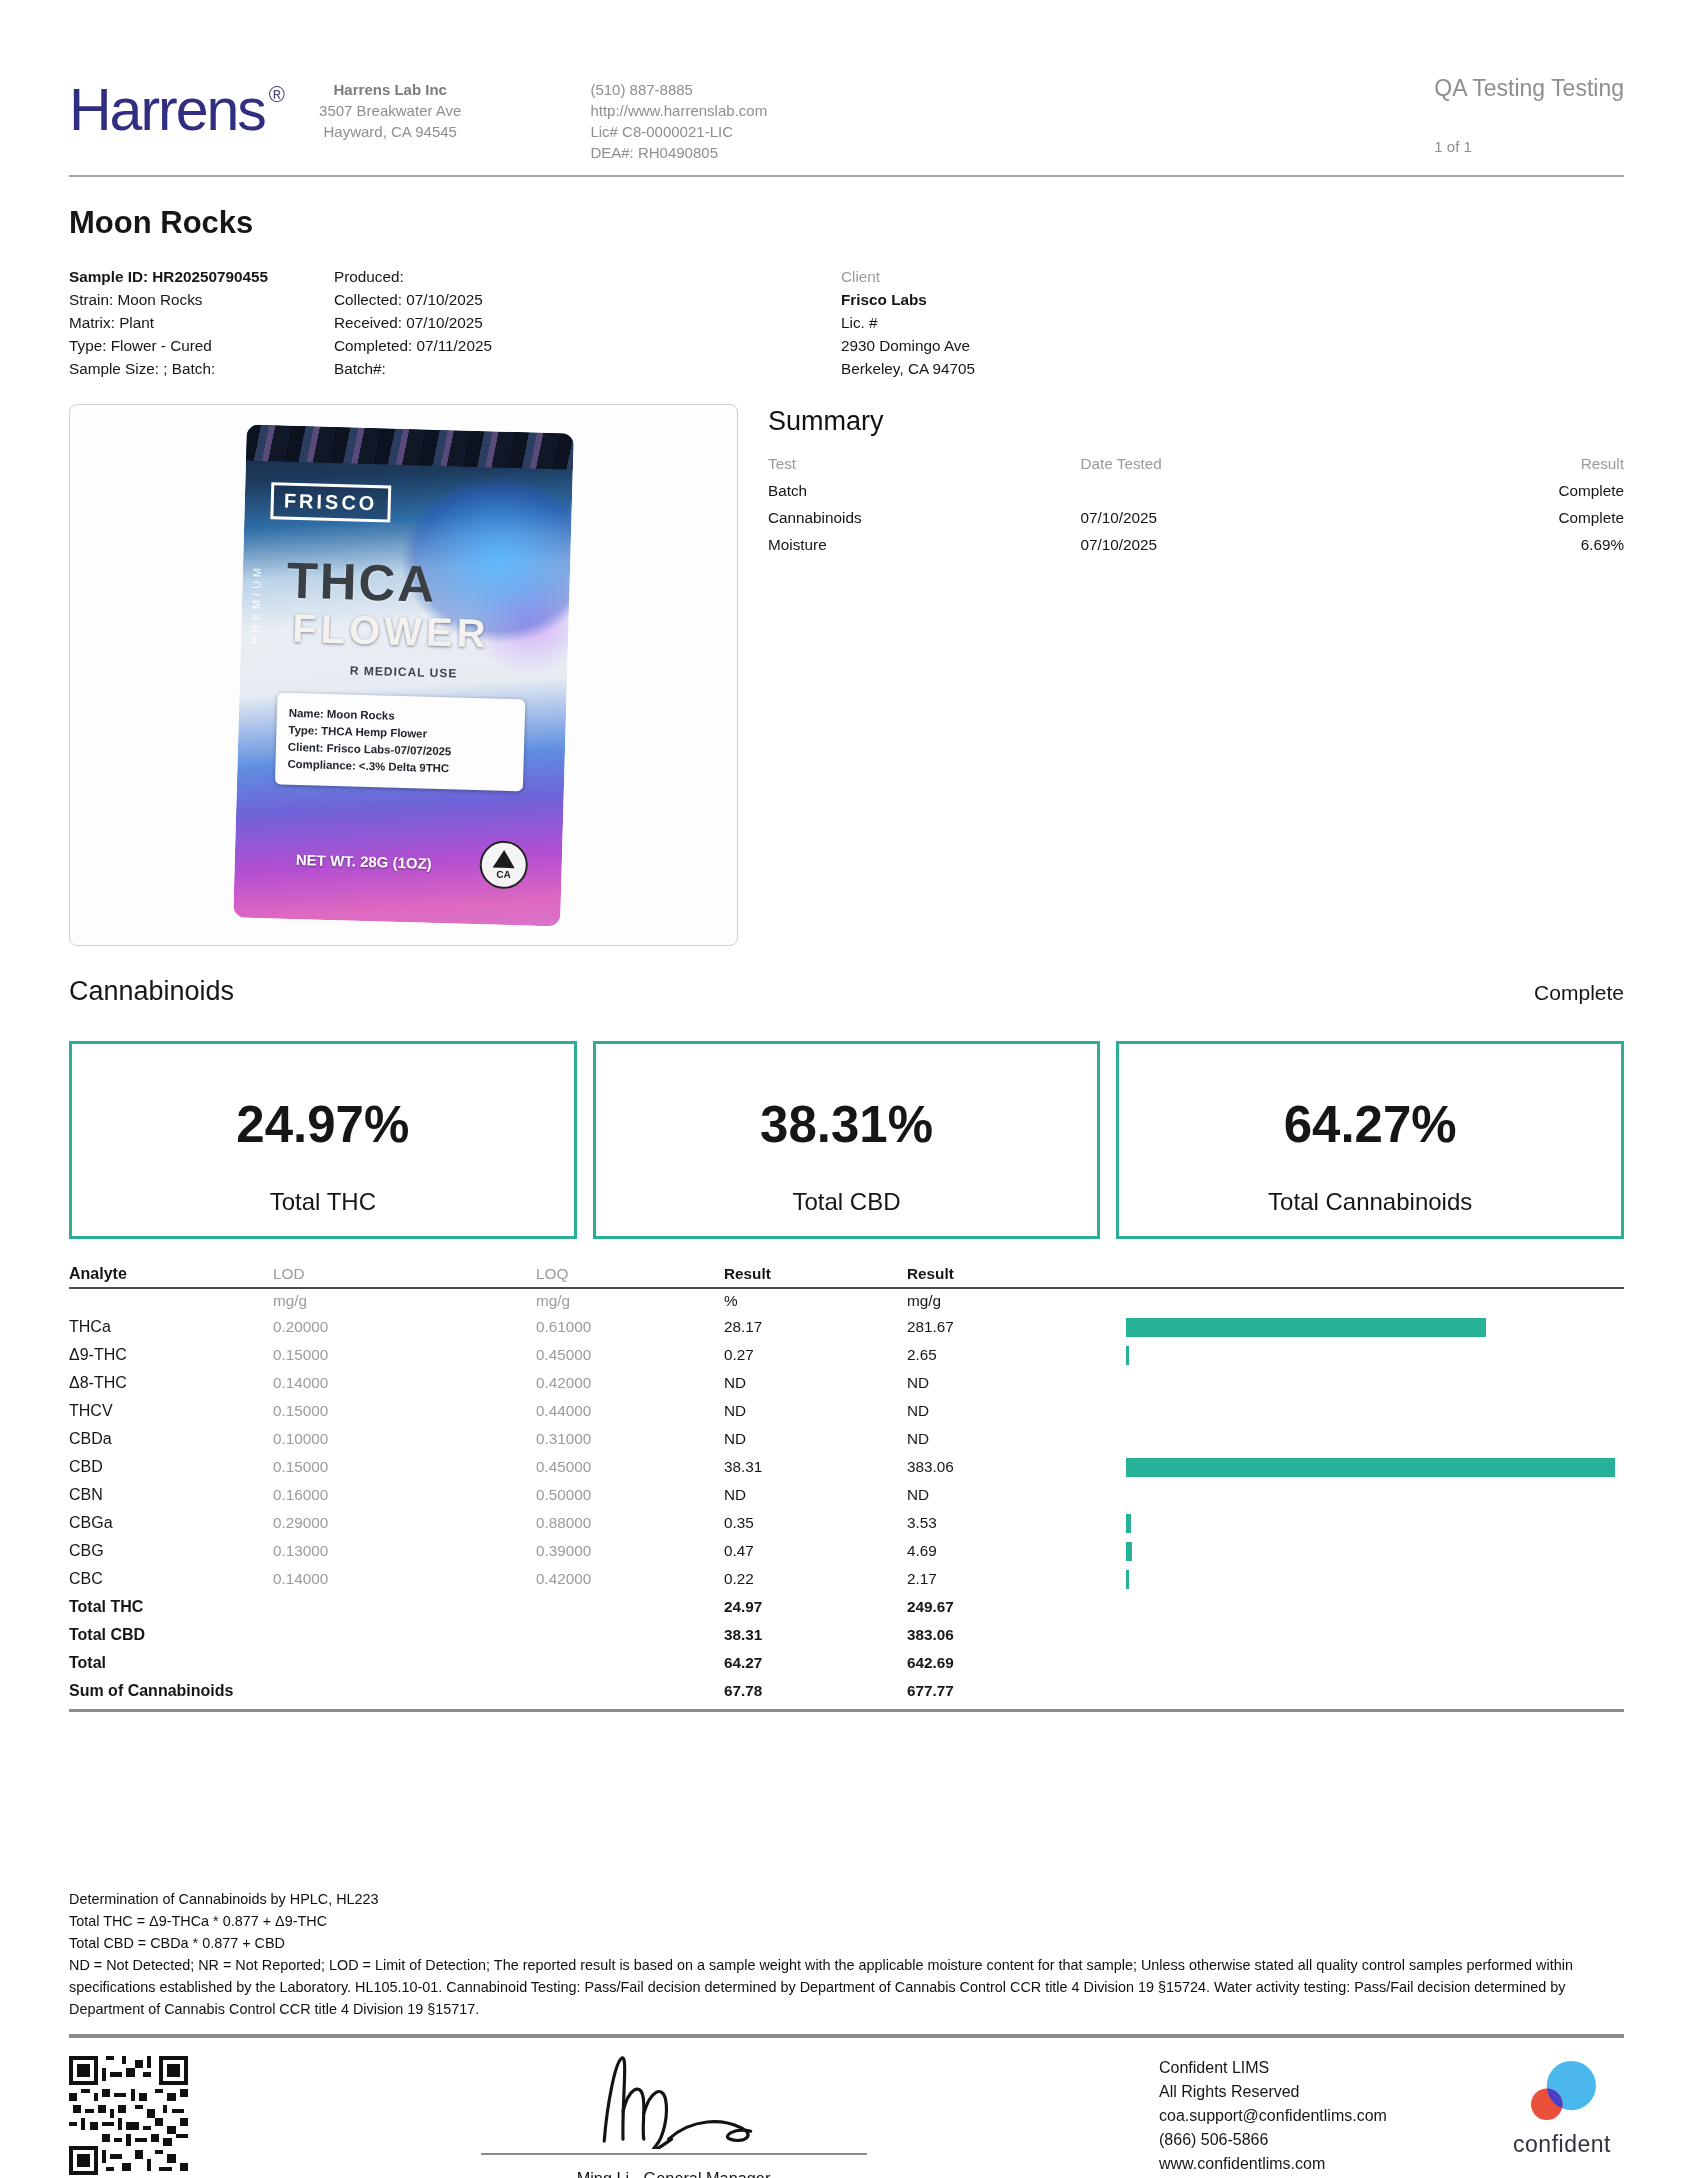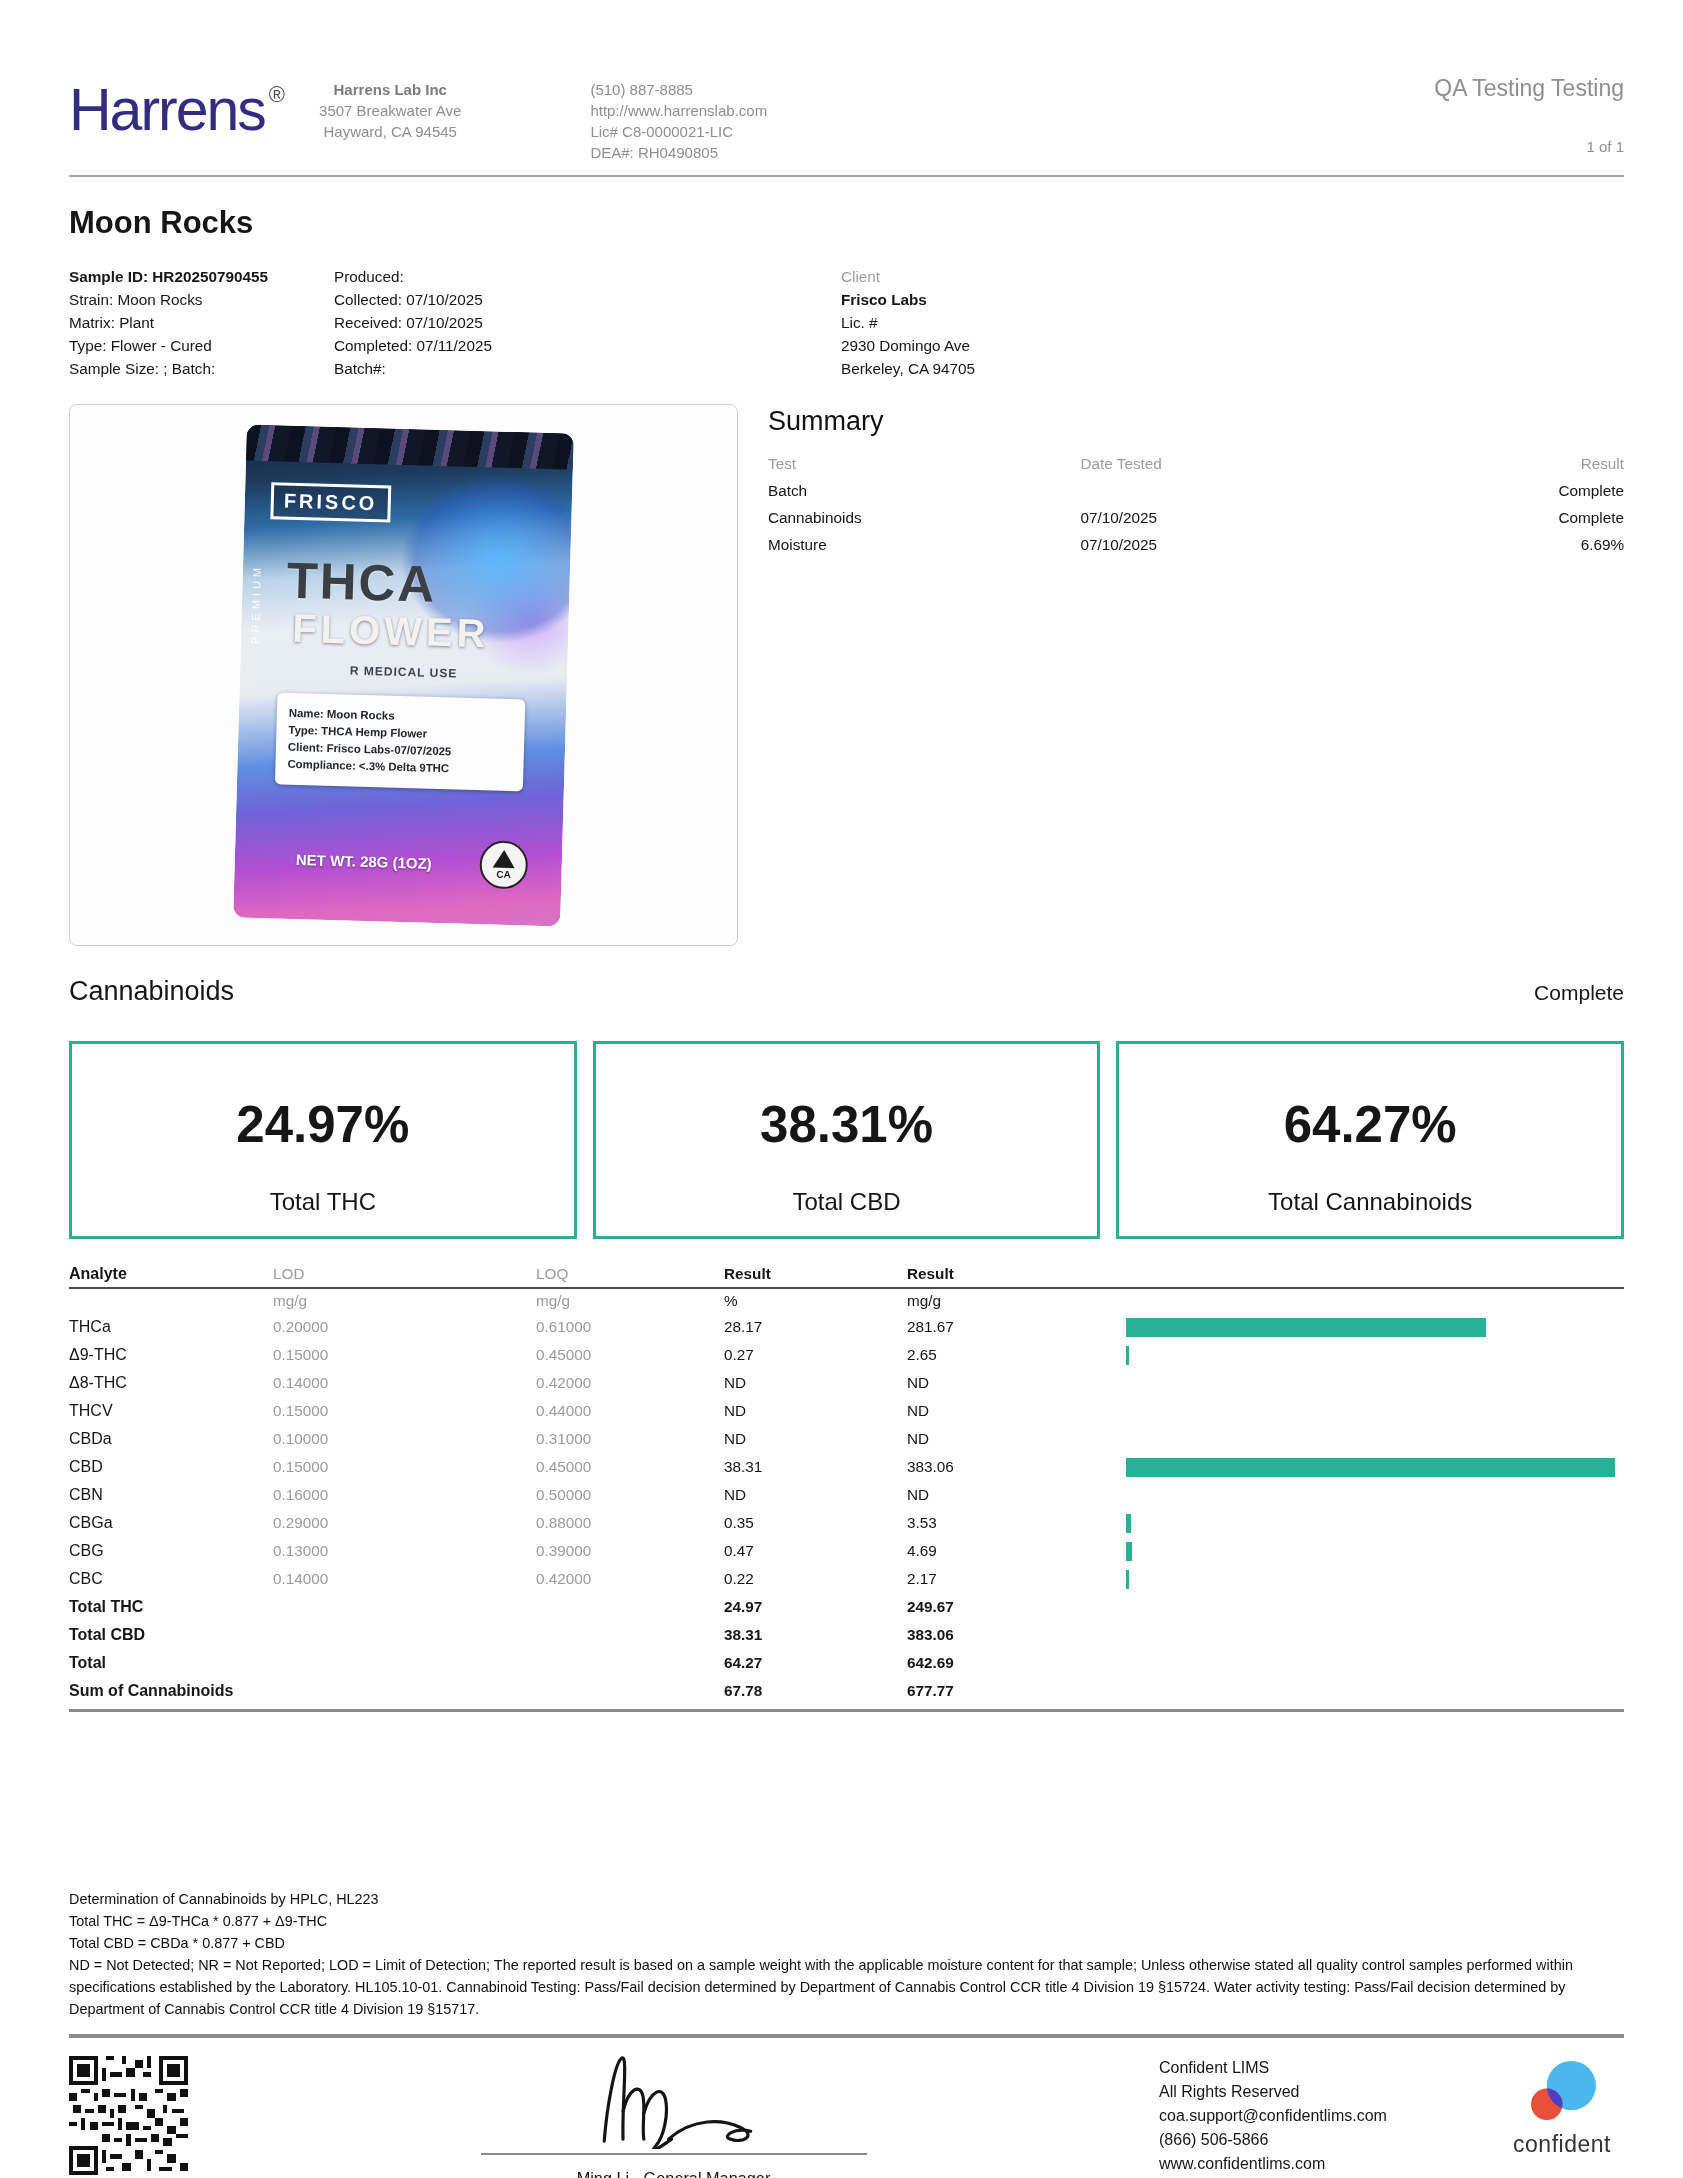--- a/index.html
+++ b/index.html
@@ -15,21 +15,21 @@
   .content { position:relative; z-index:1; padding:65px 59px 30px 69px; }
 
   
   .hdr { display:flex; align-items:flex-start; }
   .logo { font-size:59px; font-weight:500; color:#312E81; letter-spacing:-2px; line-height:59px; }
   .logo .reg { font-size:22px; font-weight:400; color:#4a4a6e; letter-spacing:0; vertical-align:28px; margin-left:4px; }
   .hdr-col { font-size:15px; line-height:21px; color:#8E8E8E; }
   .hdr-col .co-name { font-weight:700; color:#7c7c7c; }
   .col-lab { margin-left:34px; padding-top:14px;text-align:center; }
   .col-contact { margin-left:129px; padding-top:14px; }
-  .hdr-right { margin-left:auto; text-align:right; padding-top:10px; }
+  .hdr-right { margin-left:auto; padding-top:10px; }
   .report-type { font-size:23px; color:#8E8E8E; }
   .page-num { font-size:15px; color:#8E8E8E; margin-top:36px; }
 
   .rule { border:none; border-top:2px solid #a5a5a5; margin-top:12px; }
 
   .sample-title { font-size:31px; font-weight:700; margin-top:28px; }
 
   
   .info-grid { display:grid; grid-template-columns:265px 507px 1fr; margin-top:24px; }
   .info-col div { font-size:15.3px; line-height:23px; }

